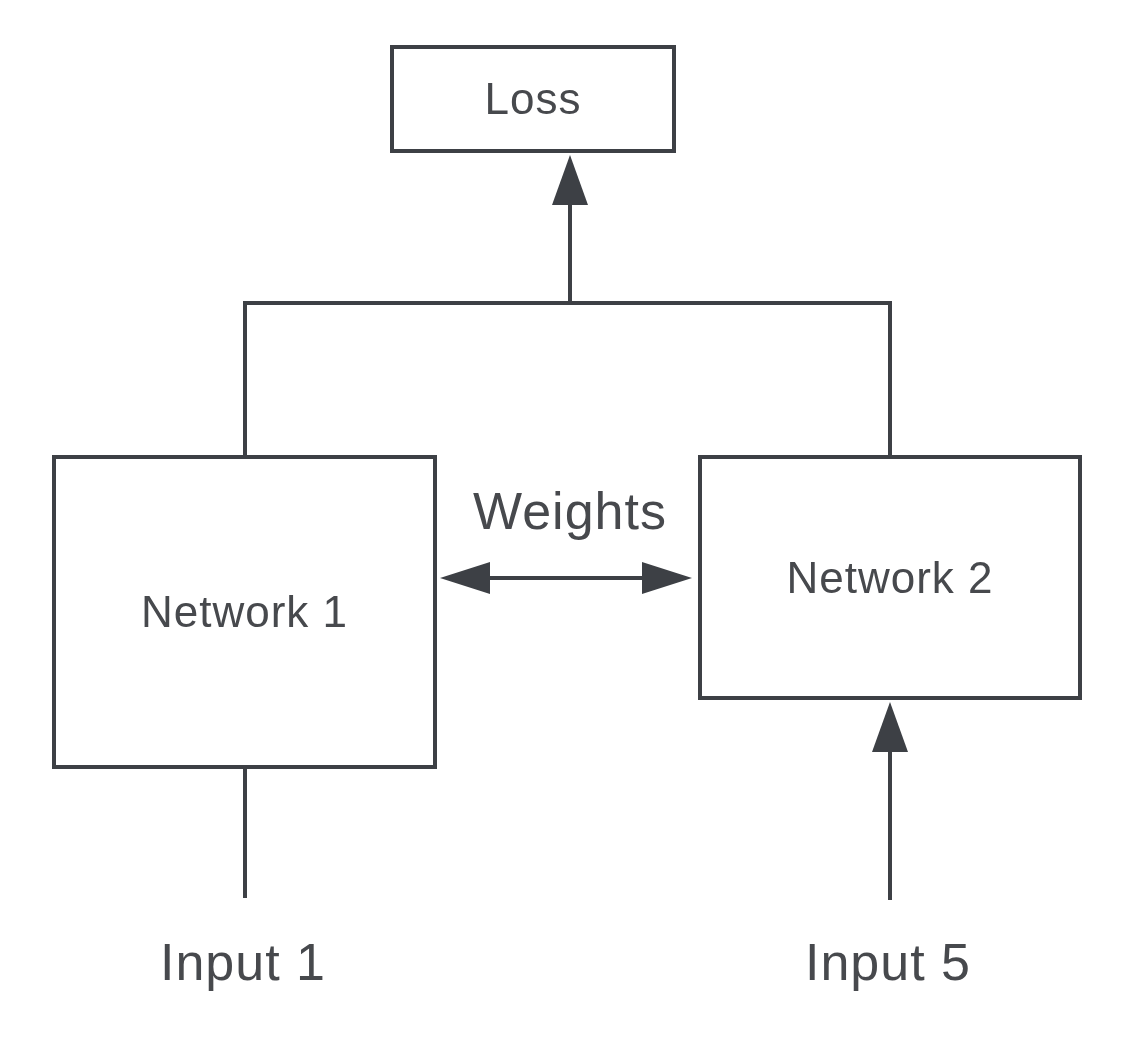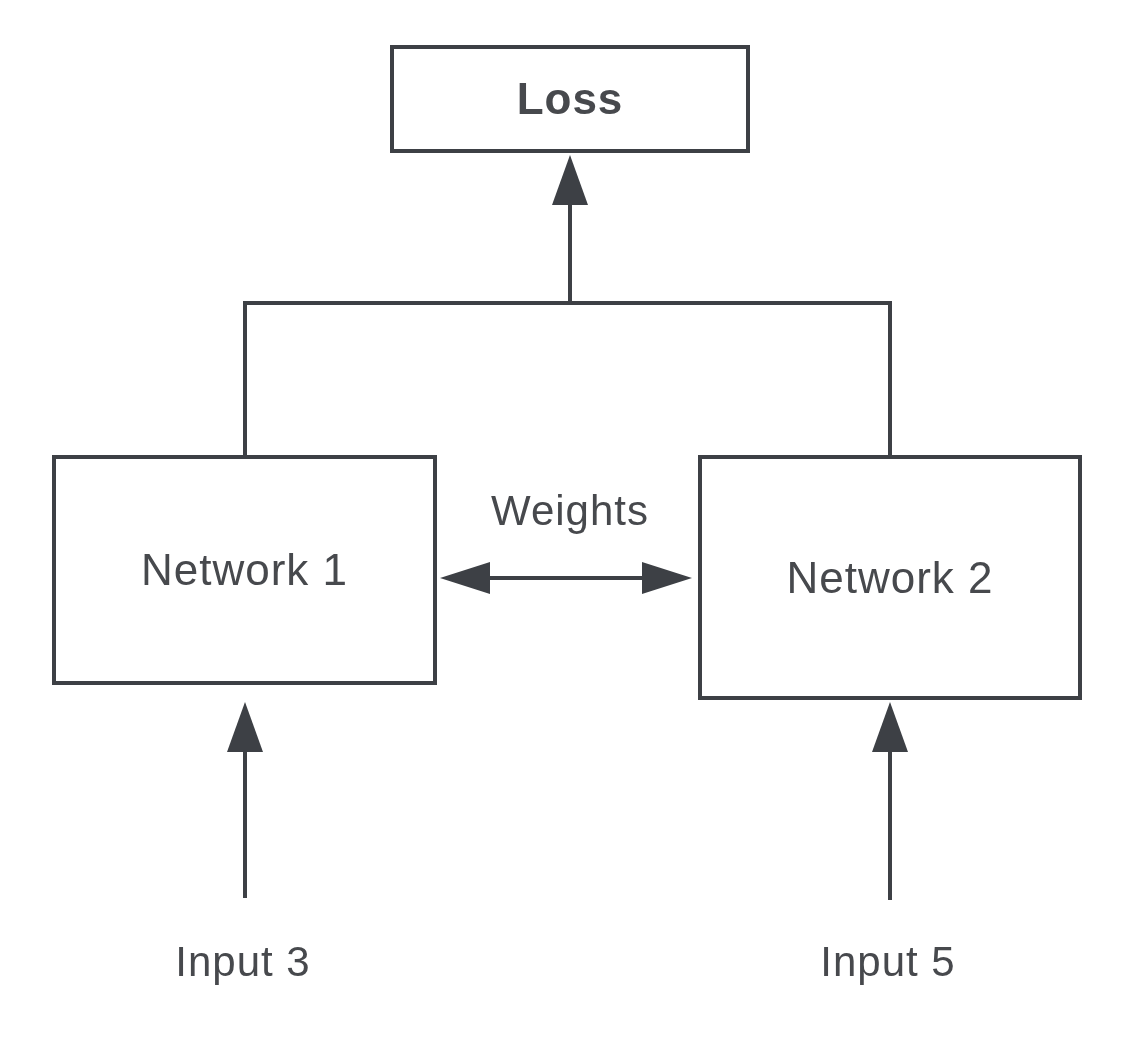--- a/index.html
+++ b/index.html
@@ -28,26 +28,26 @@
   .node-label{
     color:var(--text);
     font-size:44px;
     letter-spacing:1px;
     white-space:nowrap;
   }
   .float-label{
     position:absolute;
     transform:translate(-50%,-50%);
     color:var(--text);
-    font-size:42px;
+    font-size:52px;
     letter-spacing:1px;
     white-space:nowrap;
   }
-  #loss-box{left:390px;top:45px;width:360px;height:108px;font-weight:bold;}
-  #network1-box{left:52px;top:455px;width:385px;height:230px;}
+  #loss-box{left:390px;top:45px;width:286px;height:108px;}
+  #network1-box{left:52px;top:455px;width:385px;height:314px;}
   #network2-box{left:698px;top:455px;width:384px;height:245px;align-items:center;}
   #weights-label{left:570px;top:511px;}
   #input1-label{left:243px;top:962px;}
   #input2-label{left:888px;top:962px;}
 </style>
 </head>
 <body>
 
 <div id="canvas">
 
@@ -78,17 +78,17 @@
   <div id="network1-box" class="node">
     <span class="node-label">Network 1</span>
   </div>
 
   <div id="network2-box" class="node">
     <span class="node-label">Network 2</span>
   </div>
 
   <div id="weights-label" class="float-label">Weights</div>
 
-  <div id="input1-label" class="float-label">Input 3</div>
+  <div id="input1-label" class="float-label">Input 1</div>
 
   <div id="input2-label" class="float-label">Input 5</div>
 
 </div>
 
 </body></html>

